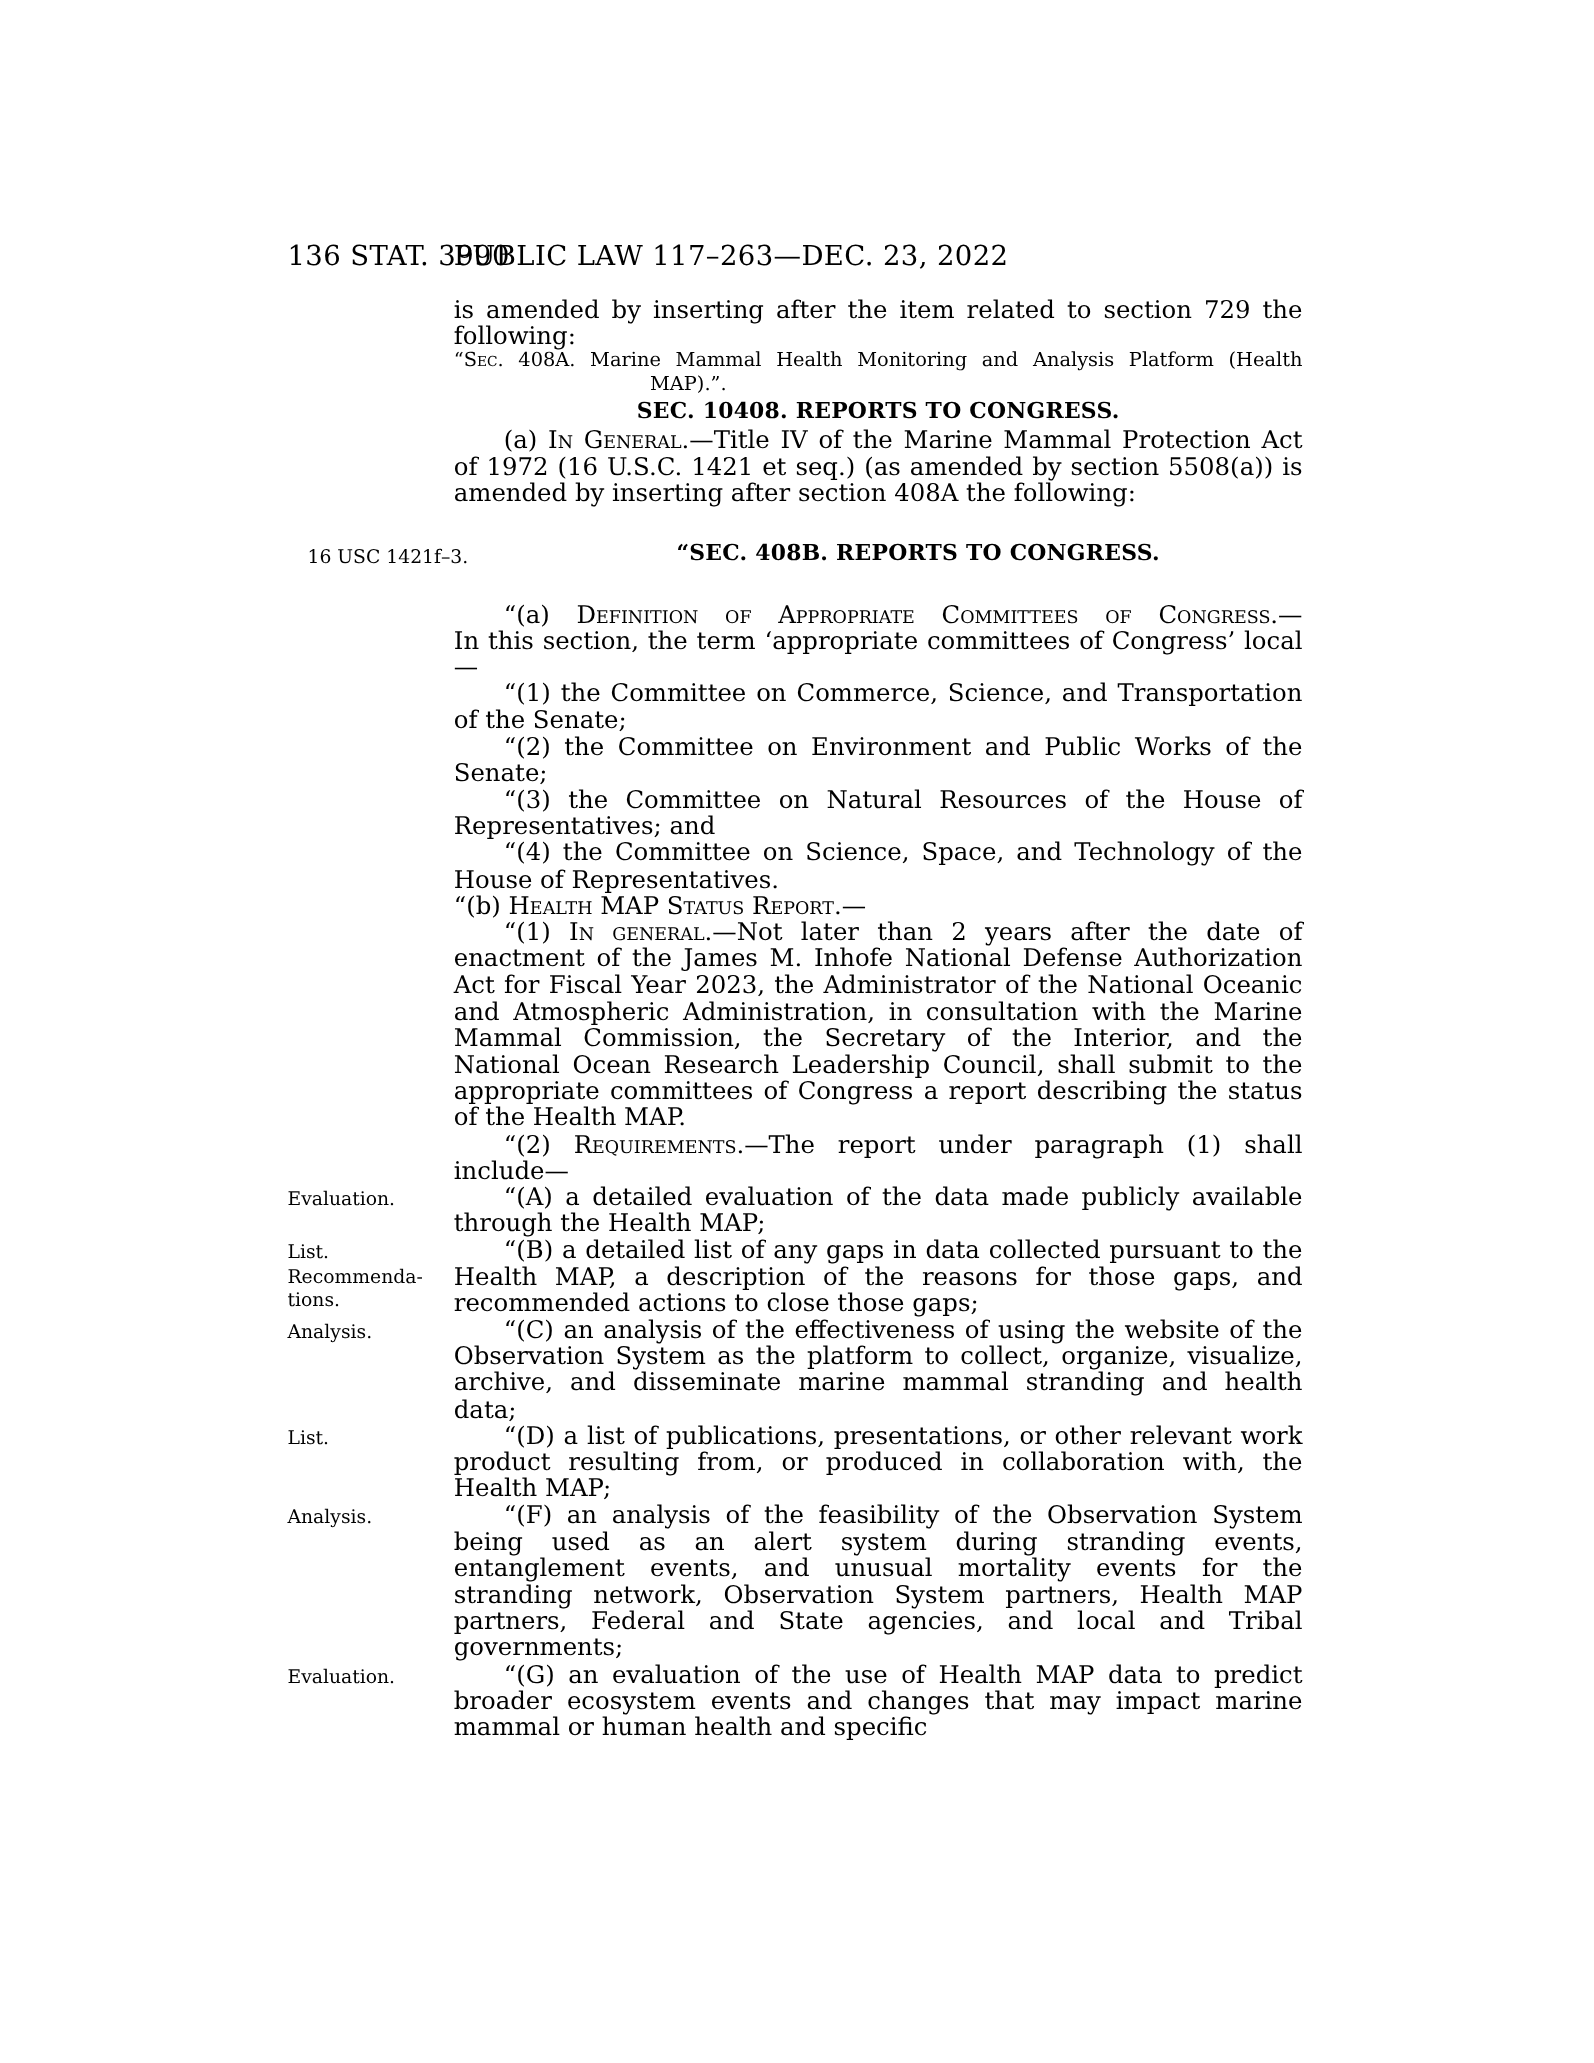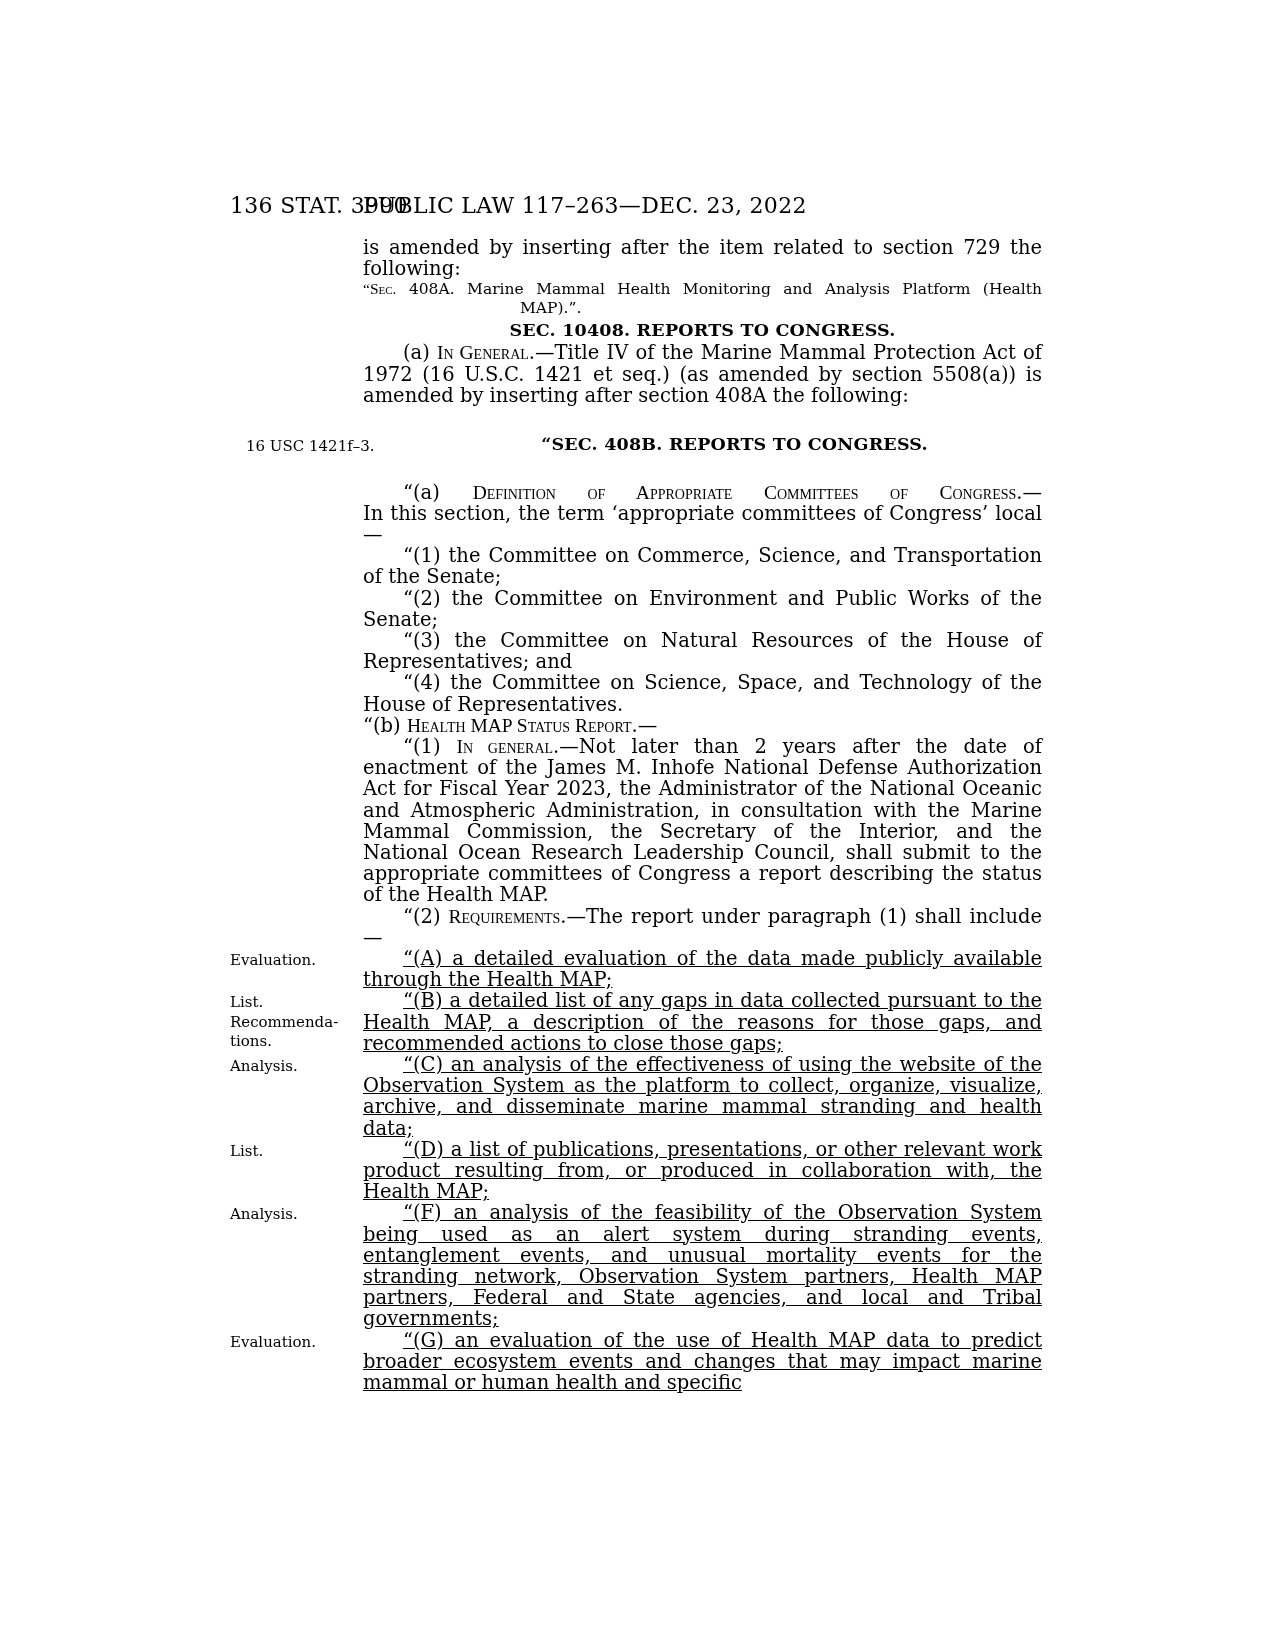--- a/index.html
+++ b/index.html
@@ -38,22 +38,22 @@
   .col {
     flex:0 0 679px; width:679px;
     font-size:19.5px; line-height:21.2px;
     text-align:justify;
   }
   .col p { margin:0; }
   
   .p-first { text-indent:40px; }
   .lvl1 { margin-left:40px; text-indent:40px; }
   .lvl1.nofirst { text-indent:0; }
-  .lvl2 { margin-left:80px; text-indent:40px;text-decoration:underline; }
-  .sc { font-variant:small-caps;font-family:Liberation Serif, serif; }
+  .lvl2 { margin-left:80px; text-indent:40px; }
+  .sc { font-variant:small-caps; }
   
   .jlast { display:block; text-align:justify; text-align-last:justify; text-indent:0; }
   .def1 { padding-left:40px; }
   
   .toc { font-size:15.5px; line-height:19px; margin:9px 0 9px; }
   .toc-l2 { display:block; padding-left:157px; text-align:left; }
   
   .h-bold {
     font-weight:bold;
     font-size:17.5px;

